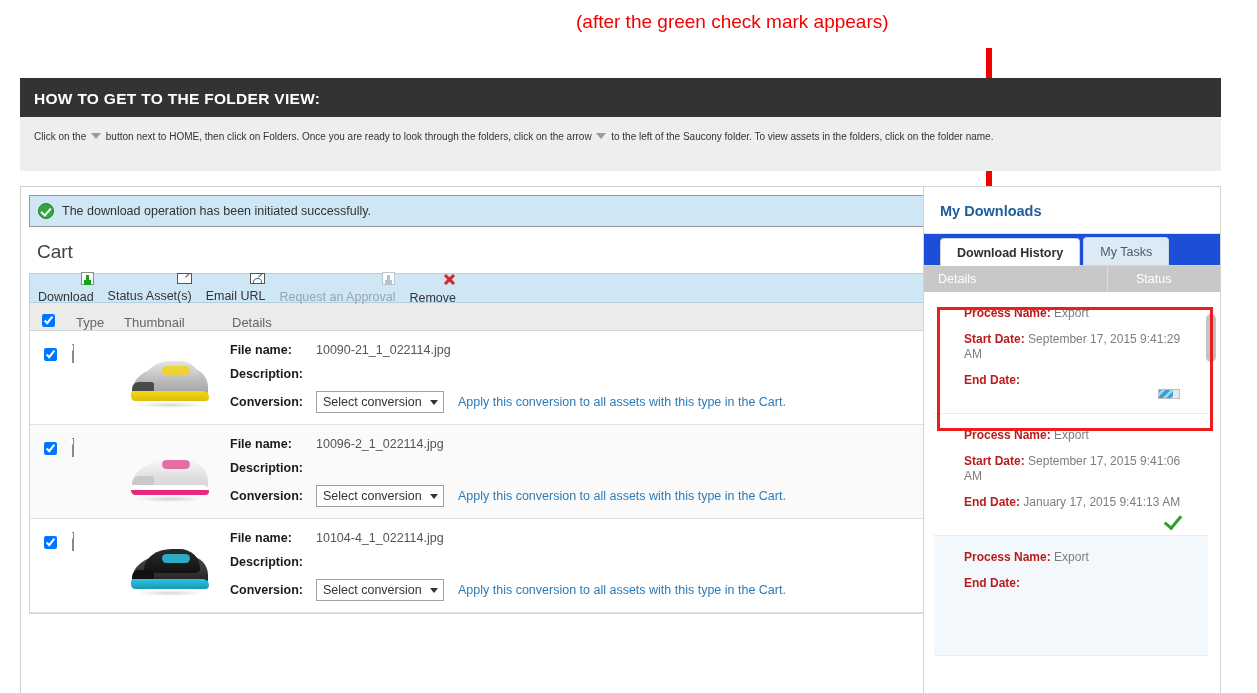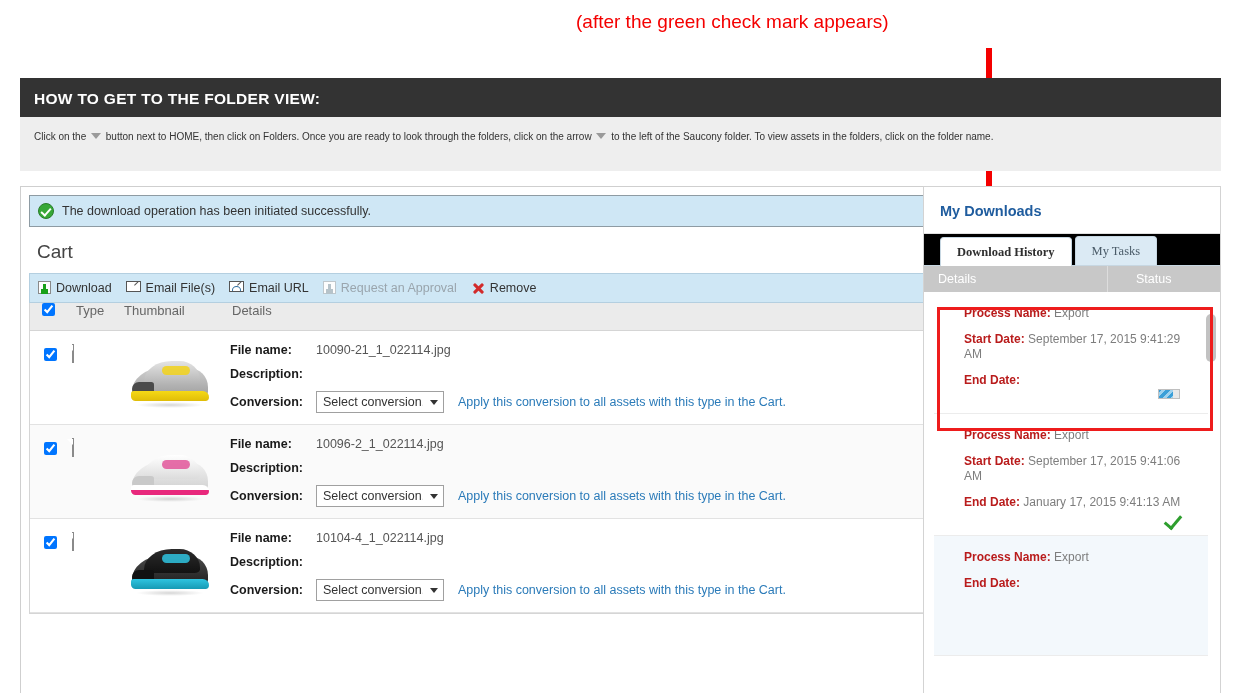--- a/index.html
+++ b/index.html
@@ -126,21 +126,21 @@
     background: #cfe7f5;
     border: 1px solid #b4cfe0;
     height: 30px;
     display: flex;
     align-items: center;
     padding-left: 8px;
     gap: 14px;
     font-size: 12.5px;
     color: #333333;
   }
-  .tb-item { display: flex; align-items: flex-start; gap: 5px; cursor: pointer; }
+  .tb-item { display: flex; align-items: flex-end; gap: 5px; cursor: pointer; flex-direction: column; }
   .tb-item.disabled { color: #9aa5ad; cursor: default; }
   .ic-dl {
     width: 13px; height: 13px;
     border: 1px solid #8a8a8a; background: #fdfdfd;
     position: relative;
   }
   .ic-dl::after {
     content: "";
     position: absolute; left: 4px; top: 2px;
     width: 3px; height: 5px; background: #18a018;
@@ -172,21 +172,21 @@
   .ic-x::before, .ic-x::after {
     content: ""; position: absolute; left: 1px; top: 6px;
     width: 13px; height: 3px; background: #d22b2b; border-radius: 1px;
   }
   .ic-x::before { transform: rotate(45deg); }
   .ic-x::after  { transform: rotate(-45deg); }
 
   
   .tbl { margin: 0 8px; border: 1px solid #d5d5d5; border-top: none; }
   .thead {
-    display: flex; align-items: flex-start;
+    display: flex; align-items: flex-end;
     height: 28px;
     background: #ebebeb;
     border-bottom: 1px solid #d5d5d5;
     font-size: 13px; color: #666666;
   }
   .th { padding-left: 12px; }
   .th.c-chk   { width: 42px; padding-left: 12px; }
   .th.c-type  { width: 48px; padding-left: 4px; }
   .th.c-thumb { width: 100px; padding-left: 4px; }
   .th.c-det   { flex: 1 1 auto; padding-left: 12px; }
@@ -288,22 +288,21 @@
   .side-title {
     font-size: 14.5px; font-weight: bold; color: #1f5c9e;
     padding: 16px 0 14px 16px;
     border-bottom: 1px solid #e0e0e0;
   }
   .tabs {
     display: flex; align-items: flex-end;
     padding-left: 16px;
     height: 32px;
     border-bottom: 1px solid #c7d7e2;
-    background: #000000;
-    font-family: Liberation Serif, serif;
+    background: #1d4ed8;
   }
   .tab {
     font-size: 12.5px;
     padding: 7px 16px 6px 16px;
     border: 1px solid #c7d7e2;
     border-bottom: none;
     border-radius: 4px 4px 0 0;
     cursor: pointer;
     margin-right: 3px;
   }
@@ -424,21 +423,21 @@
 
     <div class="cart-title">Cart</div>
 
     <div class="toolbar">
       <div class="tb-item">
         <span class="ic-dl"></span>
         <span>Download</span>
       </div>
       <div class="tb-item">
         <span class="ic-env"></span>
-        <span>Email File(s)</span>
+        <span>Status Asset(s)</span>
       </div>
       <div class="tb-item">
         <span class="ic-env ic-env2"></span>
         <span>Email URL</span>
       </div>
       <div class="tb-item disabled">
         <span class="ic-dl dis"></span>
         <span>Request an Approval</span>
       </div>
       <div class="tb-item">

